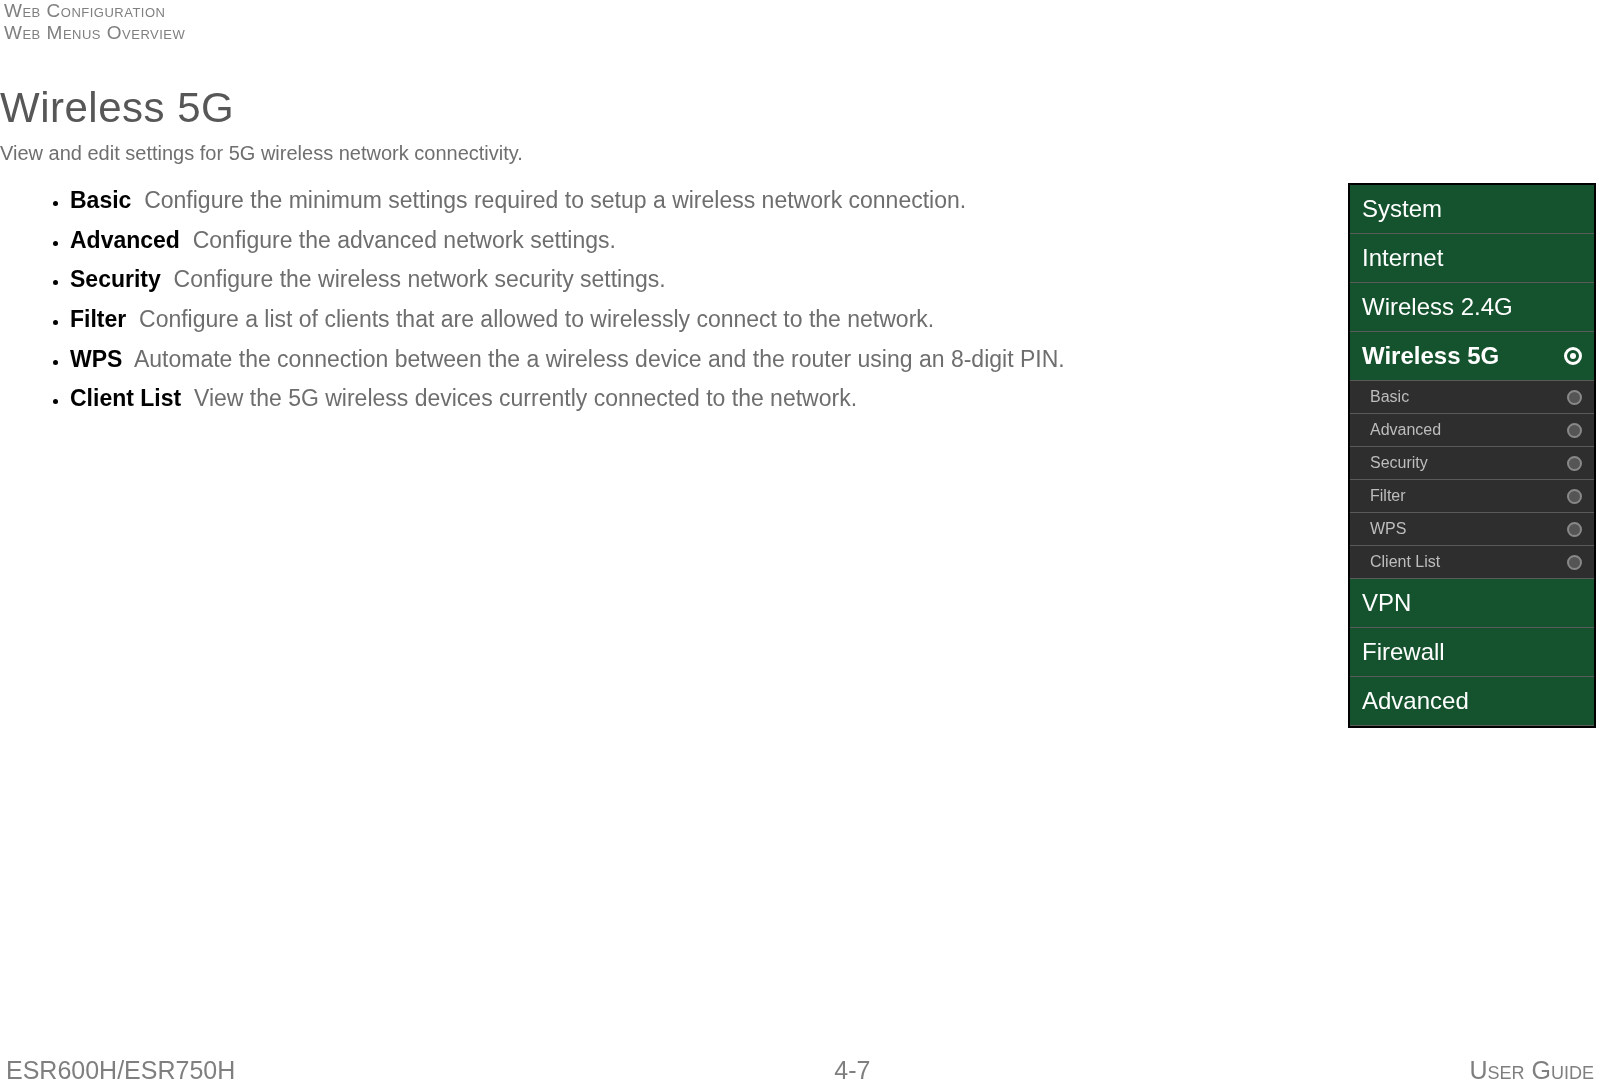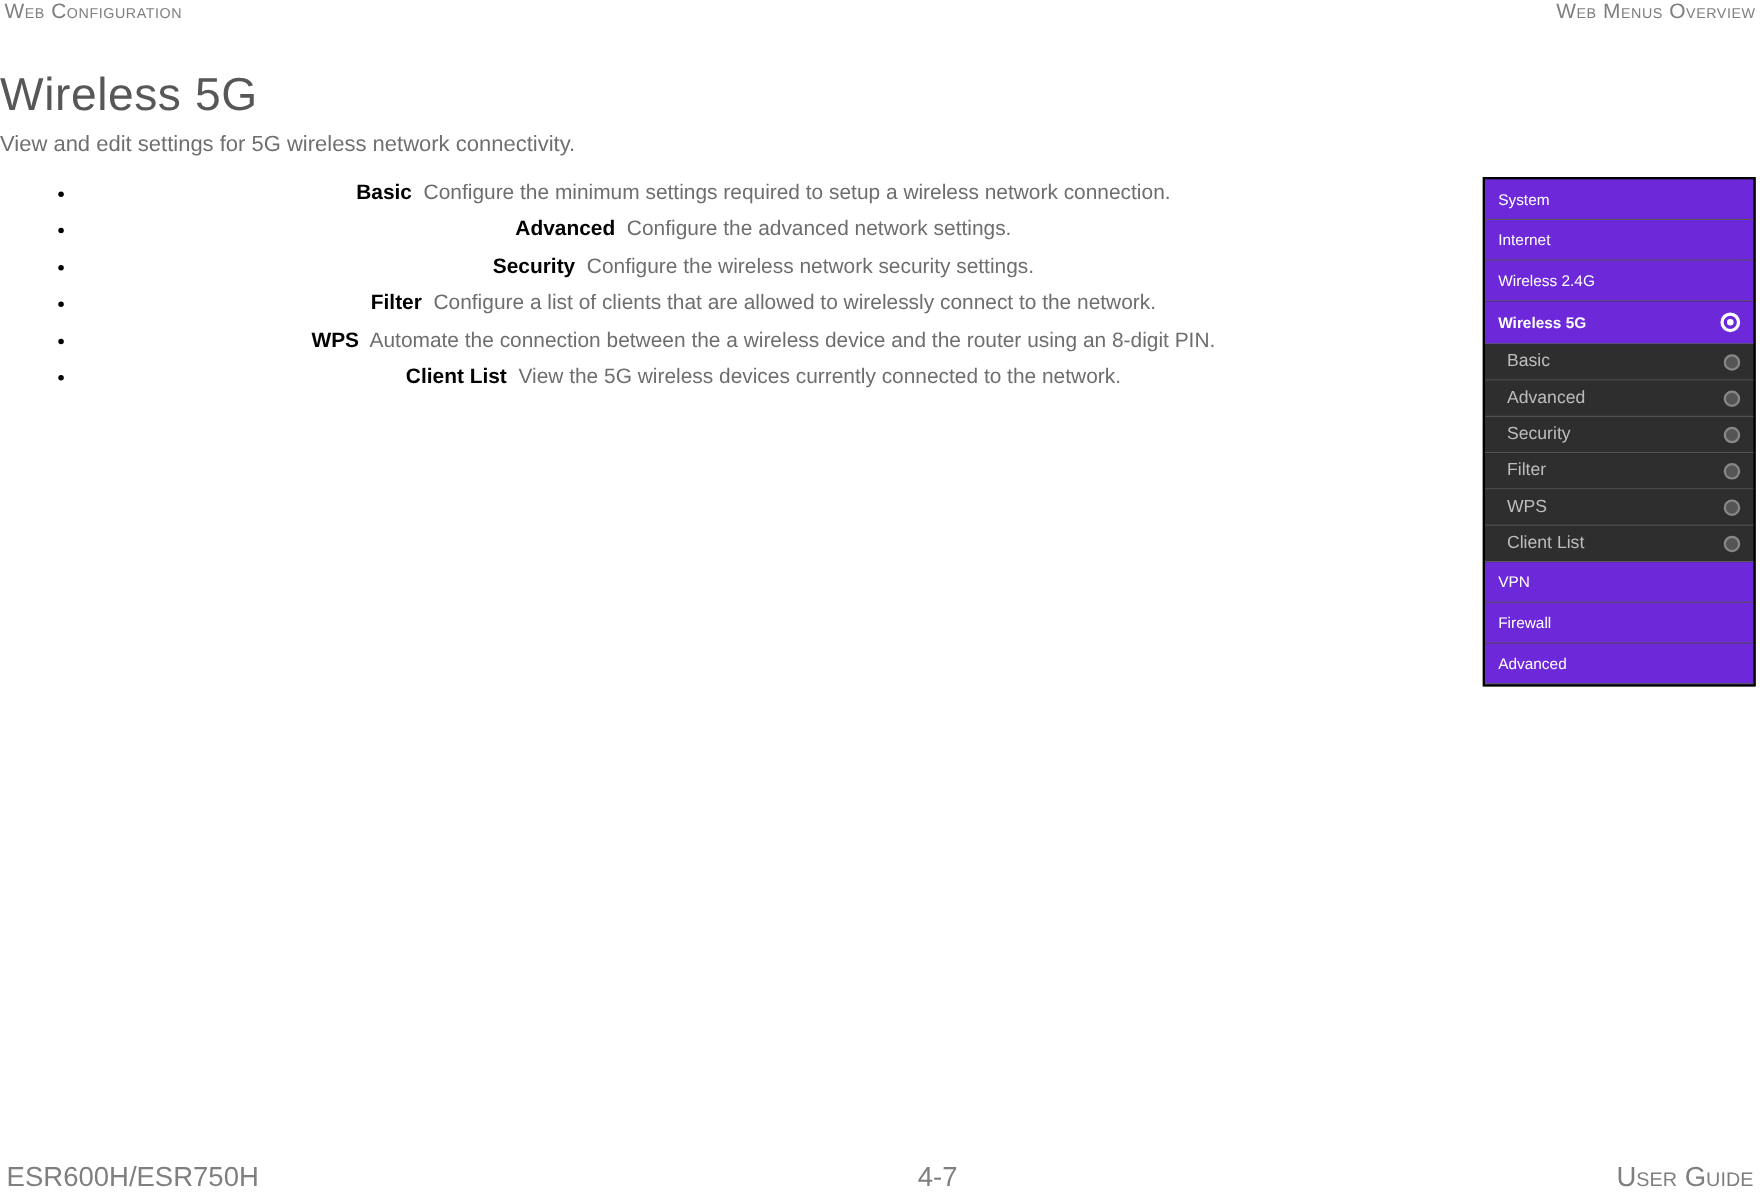--- a/index.html
+++ b/index.html
@@ -12,64 +12,64 @@
   color: #333;
 }
 .hdr {
   display: flex;
   justify-content: space-between;
   padding: 0 4px;
   font-variant: small-caps;
   letter-spacing: .5px;
   color: #7f7f7f;
   font-size: 19px;
+  flex-direction: column;
 }
 .title {
   margin: 40px 0 10px 0;
   font-size: 42px;
   font-weight: 400;
   color: #575757;
   letter-spacing: .5px;
 }
 .subtitle {
   color: #6f6f6f;
   font-size: 20px;
   margin-bottom: 18px;
 }
 .body-row { display: flex; align-items: flex-start; }
 .list {
   flex: 1;
   padding-left: 70px;
 }
 .list li {
   color: #6e6e6e;
-  font-size: 19px;
+  font-size: 23px;
   line-height: 1.55;
   margin-bottom: 4px;
   list-style: disc;
-  text-align: center;
 }
 .list li::marker { color:#000; font-size:18px; }
 .list b { color: #000; font-weight: 700; }
 .menu {
   width: 248px;
   background: #000;
   margin-left: 30px;
   margin-right: 4px;
   border: 2px solid #000;
 }
 .menu-item {
   color: #fff;
-  font-size: 14px;
+  font-size: 24px;
   padding: 10px 12px;
   border-bottom: 1px solid #5a5a5a;
   display: flex;
   justify-content: space-between;
   align-items: center;
-  background:#6d28d9;
+  background:#14532d;
 }
 .menu-item.active { font-weight:700; }
 .sub {
   background: #2e2e2e;
   color: #bdbdbd;
   font-size: 16px;
   padding: 7px 12px 7px 20px;
 }
 .sub.first{ font-weight:400;}
 .sub .dot{

